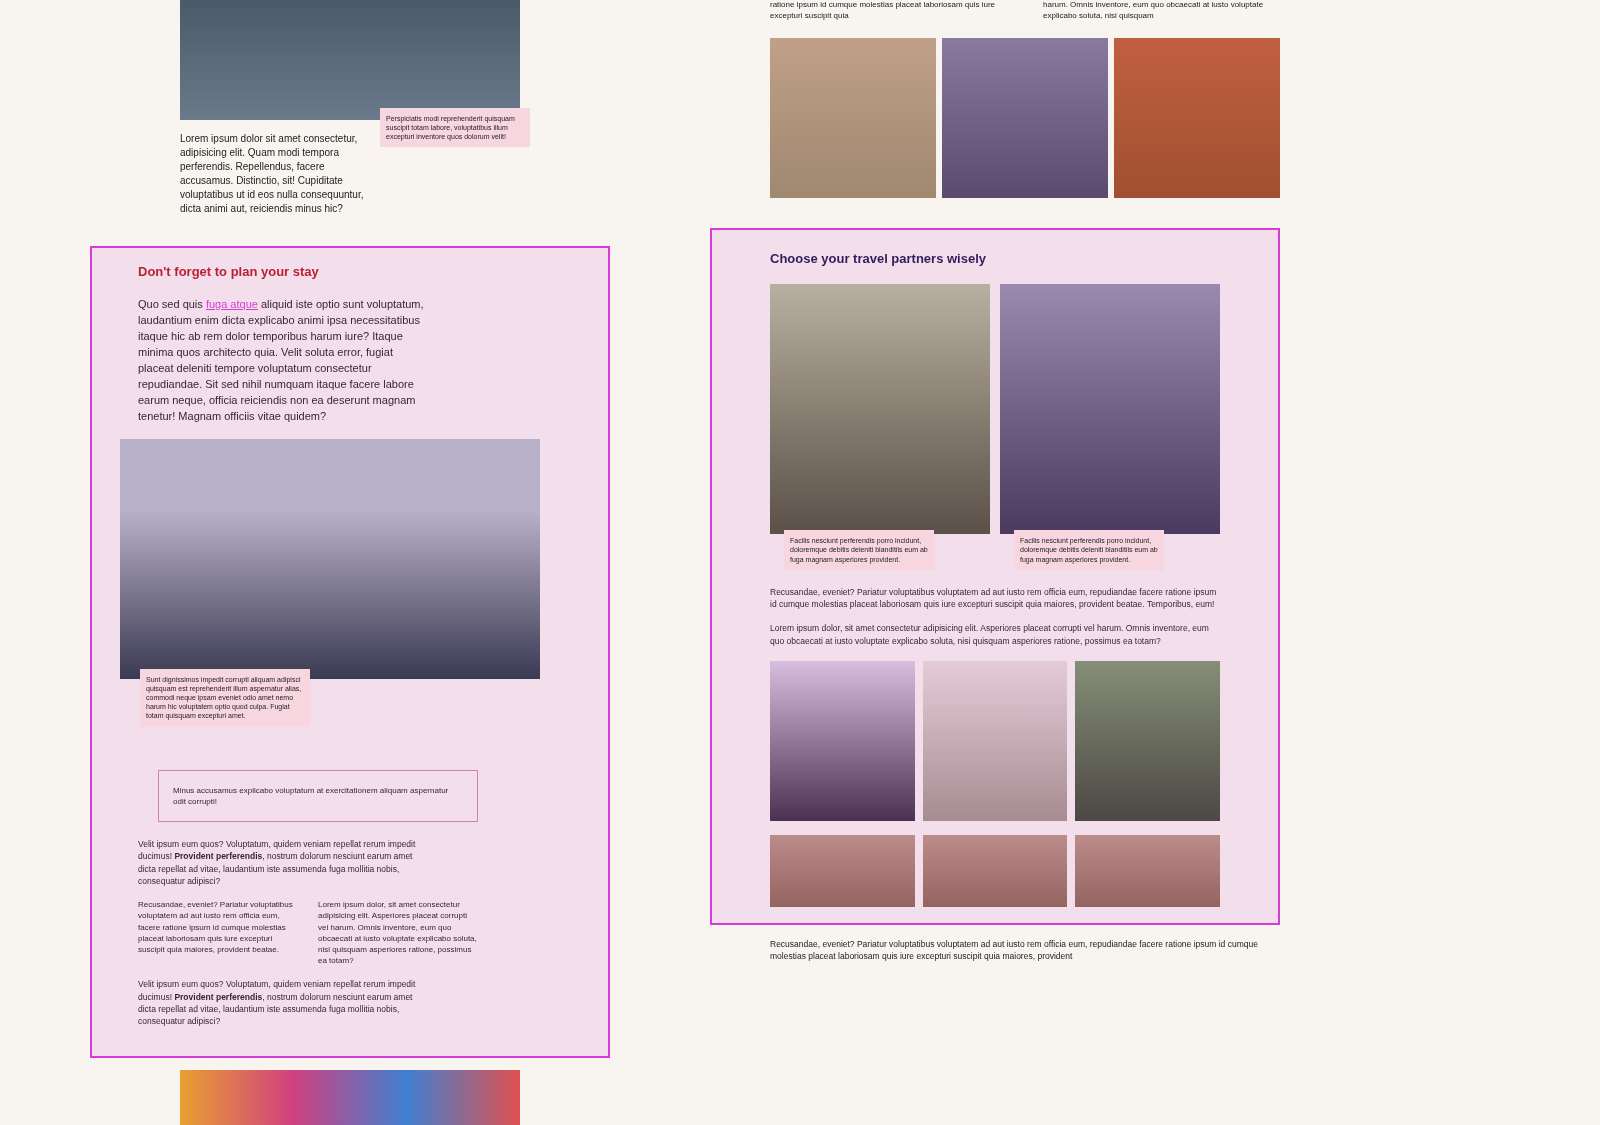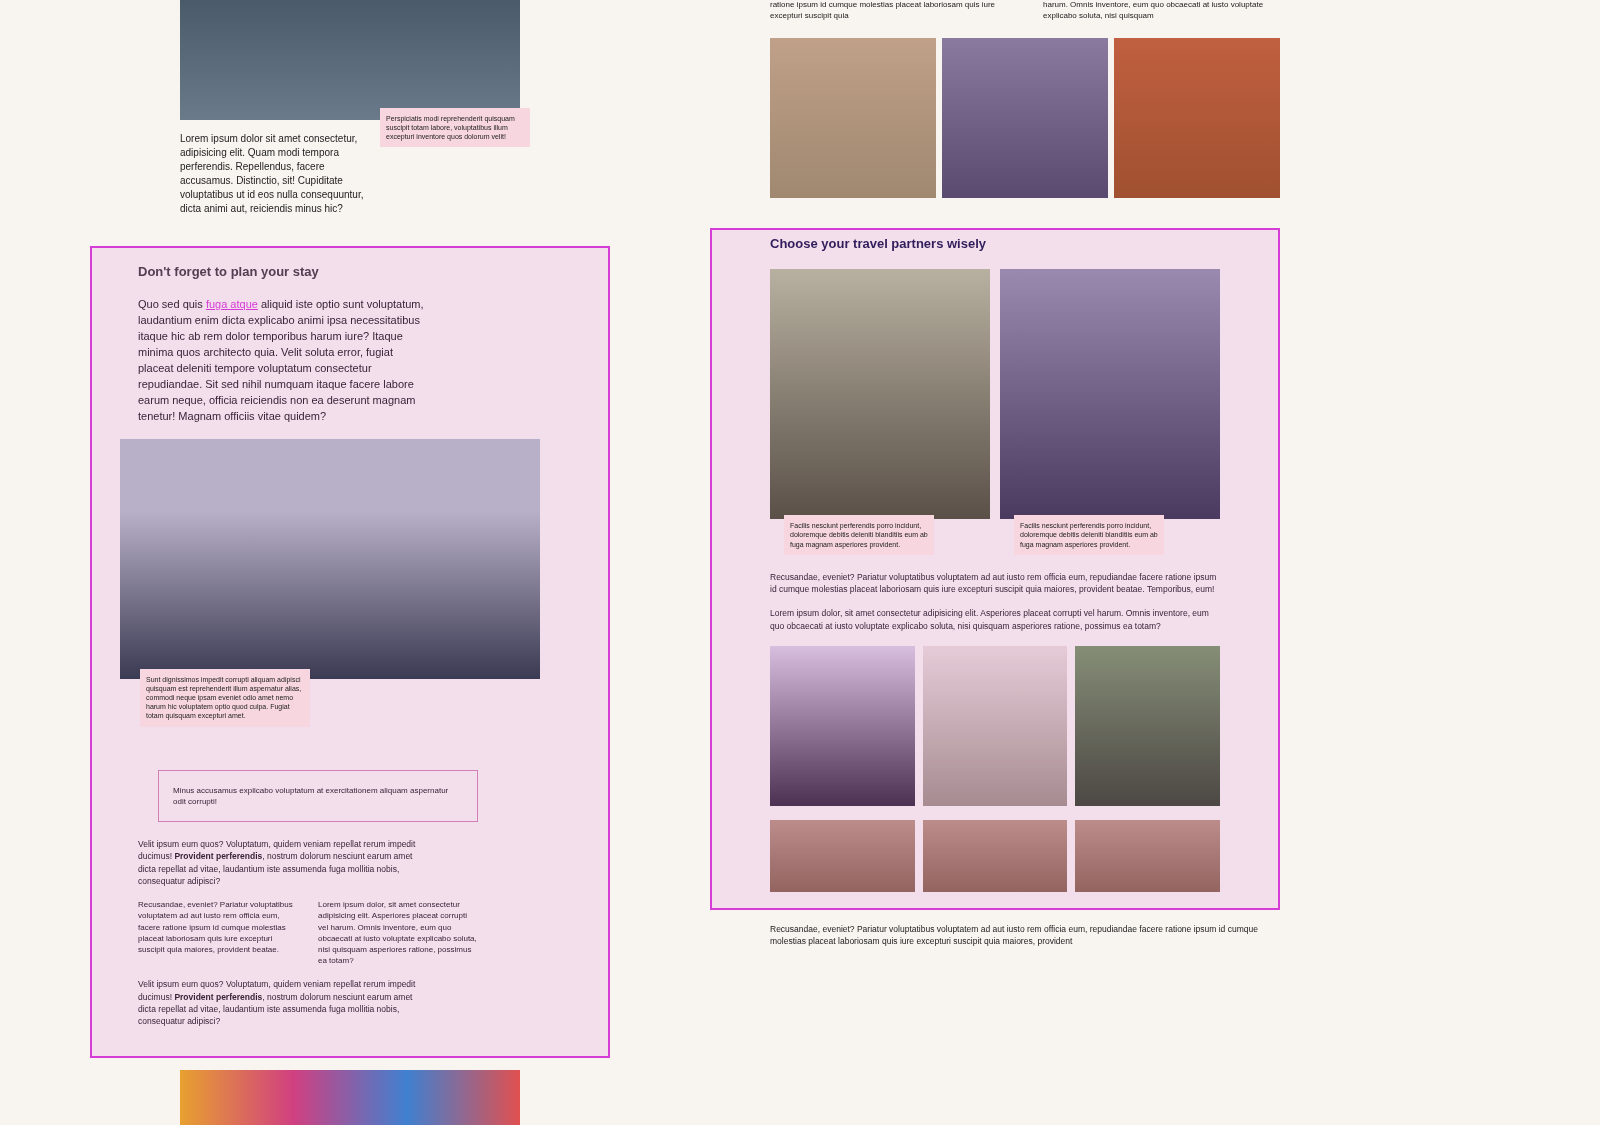--- a/index.html
+++ b/index.html
@@ -23,21 +23,21 @@
   }
   
   .left-top-img { height: 120px; width: 340px; margin: 0 auto 12px; background: linear-gradient(#4a5a6a,#6a7a8a); }
   .left-caption-wrap { position: relative; width: 340px; margin: 0 auto 10px; }
   .pink-caption {
     position: absolute; right: -10px; top: -24px; width: 150px;
     background: #f7d6e0; padding: 6px; font-size: 7px; line-height: 1.3;
   }
   .intro-text { width: 340px; margin: 0 auto; font-size: 10px; line-height: 1.4; padding-right: 150px; }
   .plan-box { margin-top: 30px; padding: 18px 48px 18px 48px; position: relative; }
-  .plan-box h2 { font-size: 13px; font-weight: bold; color: #404040; margin-bottom: 18px; }
+  .plan-box h2 { font-size: 13px; font-weight: bold; color: #b91c1c; margin-bottom: 18px; }
   .plan-para { font-size: 11px; line-height: 1.45; width: 290px; }
   .plan-para a { color: #d63cd6; text-decoration: underline; }
   .mountain-img { height: 240px; width: 420px; margin: 14px 0 0 -18px; background: linear-gradient(#b8b0c8 30%, #3a3a52); position: relative; }
   .mountain-caption { position: absolute; left: 20px; bottom: -48px; width: 170px; background: #f7d6e0; padding: 6px; font-size: 7px; line-height: 1.3; }
   .quote-box {
     margin: 91px 0 16px 20px; width: 320px; border: 1px solid #d08ab0;
     padding: 14px; font-size: 8px; line-height: 1.4;
   }
   .body-para { font-size: 8.5px; line-height: 1.45; width: 290px; margin-bottom: 12px; }
   .body-para b { font-weight: bold; }
@@ -45,21 +45,21 @@
   .two-col-text > div { flex: 1; font-size: 8px; line-height: 1.4; }
   .colorful-img { height: 160px; width: 340px; margin: 12px auto 0; background: linear-gradient(90deg,#e8a030,#d04080,#4080d0,#e05050); }
   
   .right-top-text { display: flex; gap: 36px; padding-left: 60px; margin-bottom: 16px; }
   .right-top-text > div { flex: 1; font-size: 8px; line-height: 1.35; }
   .three-imgs { display: flex; gap: 6px; padding-left: 60px; margin-bottom: 30px; }
   .three-imgs > div { flex: 1; height: 160px; background: #8a7a6a; }
   .three-imgs > div:nth-child(1) { background: linear-gradient(#c0a088, #a08870); }
   .three-imgs > div:nth-child(2) { background: linear-gradient(#8a7aa0, #5a4a70); }
   .three-imgs > div:nth-child(3) { background: linear-gradient(#c06040, #a05030); }
-  .partners-box { padding: 8px 60px 18px 60px; position: relative; }
+  .partners-box { padding: 23px 60px 18px 60px; position: relative; }
   .partners-box h2 { font-size: 13px; font-weight: bold; color: #1a1a4a; margin-bottom: 18px; }
   .two-imgs { display: flex; gap: 10px; margin-bottom: 0; }
   .two-imgs > div { flex: 1; height: 250px; background: #7a6a8a; position: relative; }
   .two-imgs > div:nth-child(1){ background: linear-gradient(#b8b0a0,#5a5048);}
   .two-imgs > div:nth-child(2){ background: linear-gradient(#9a8ab0,#4a3a60);}
   .img-caption { position: absolute; left: 14px; bottom: -36px; width: 150px; background: #f7d6e0; padding: 6px; font-size: 7px; line-height: 1.3; }
   .partners-para { font-size: 8.5px; line-height: 1.45; margin-top: 52px; margin-bottom: 12px; }
   .three-imgs-b { display: flex; gap: 8px; margin: 14px 0; }
   .three-imgs-b > div { flex: 1; height: 160px; background: #6a6a7a; }
   .three-imgs-b > div:nth-child(1){background:linear-gradient(#d8d0e0,#3a3040);}

